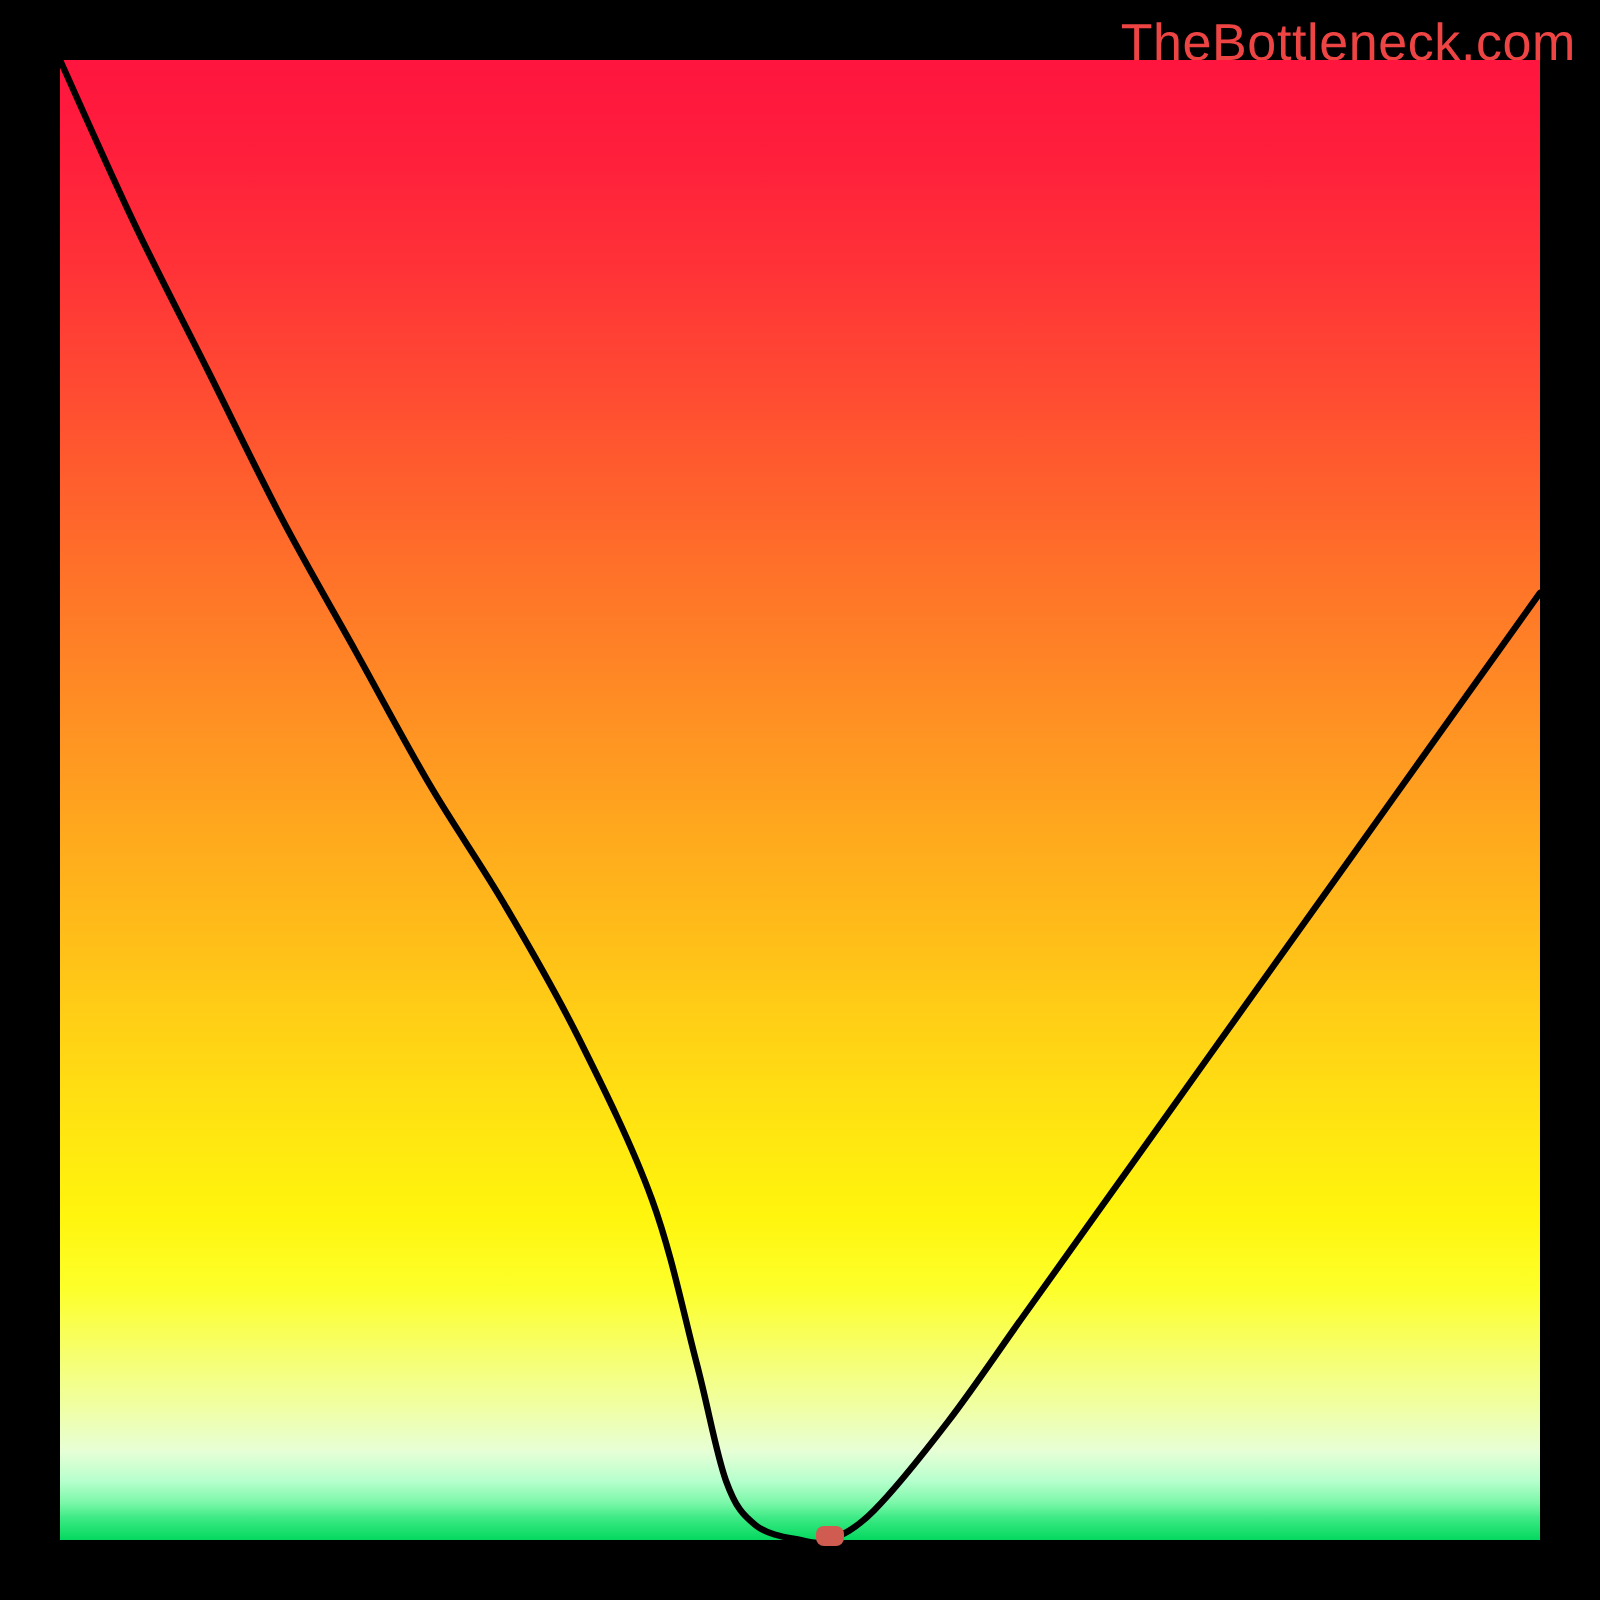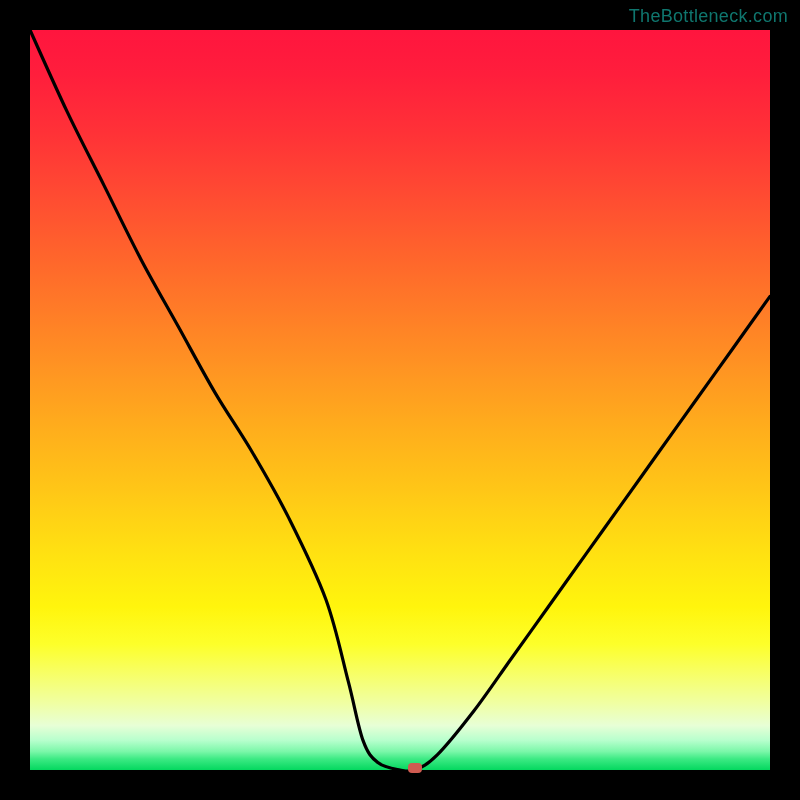--- a/index.html
+++ b/index.html
@@ -44,22 +44,22 @@
       #b7ffcd 96%,
       #7bf7a9 97.5%,
       #3dea84 98.5%,
       #04d85f 100%
     );
   }
   .watermark {
     position: absolute;
     top: 6px;
     right: 12px;
-    color: #0f766e;
-    font-size: 18px;
+    color: #ef4444;
+    font-size: 26px;
     font-weight: 500;
     letter-spacing: 0.3px;
     user-select: none;
     margin-left: 17px;
   }
   svg.curve {
     position: absolute;
     left: 0;
     top: 0;
     width: 740px;

